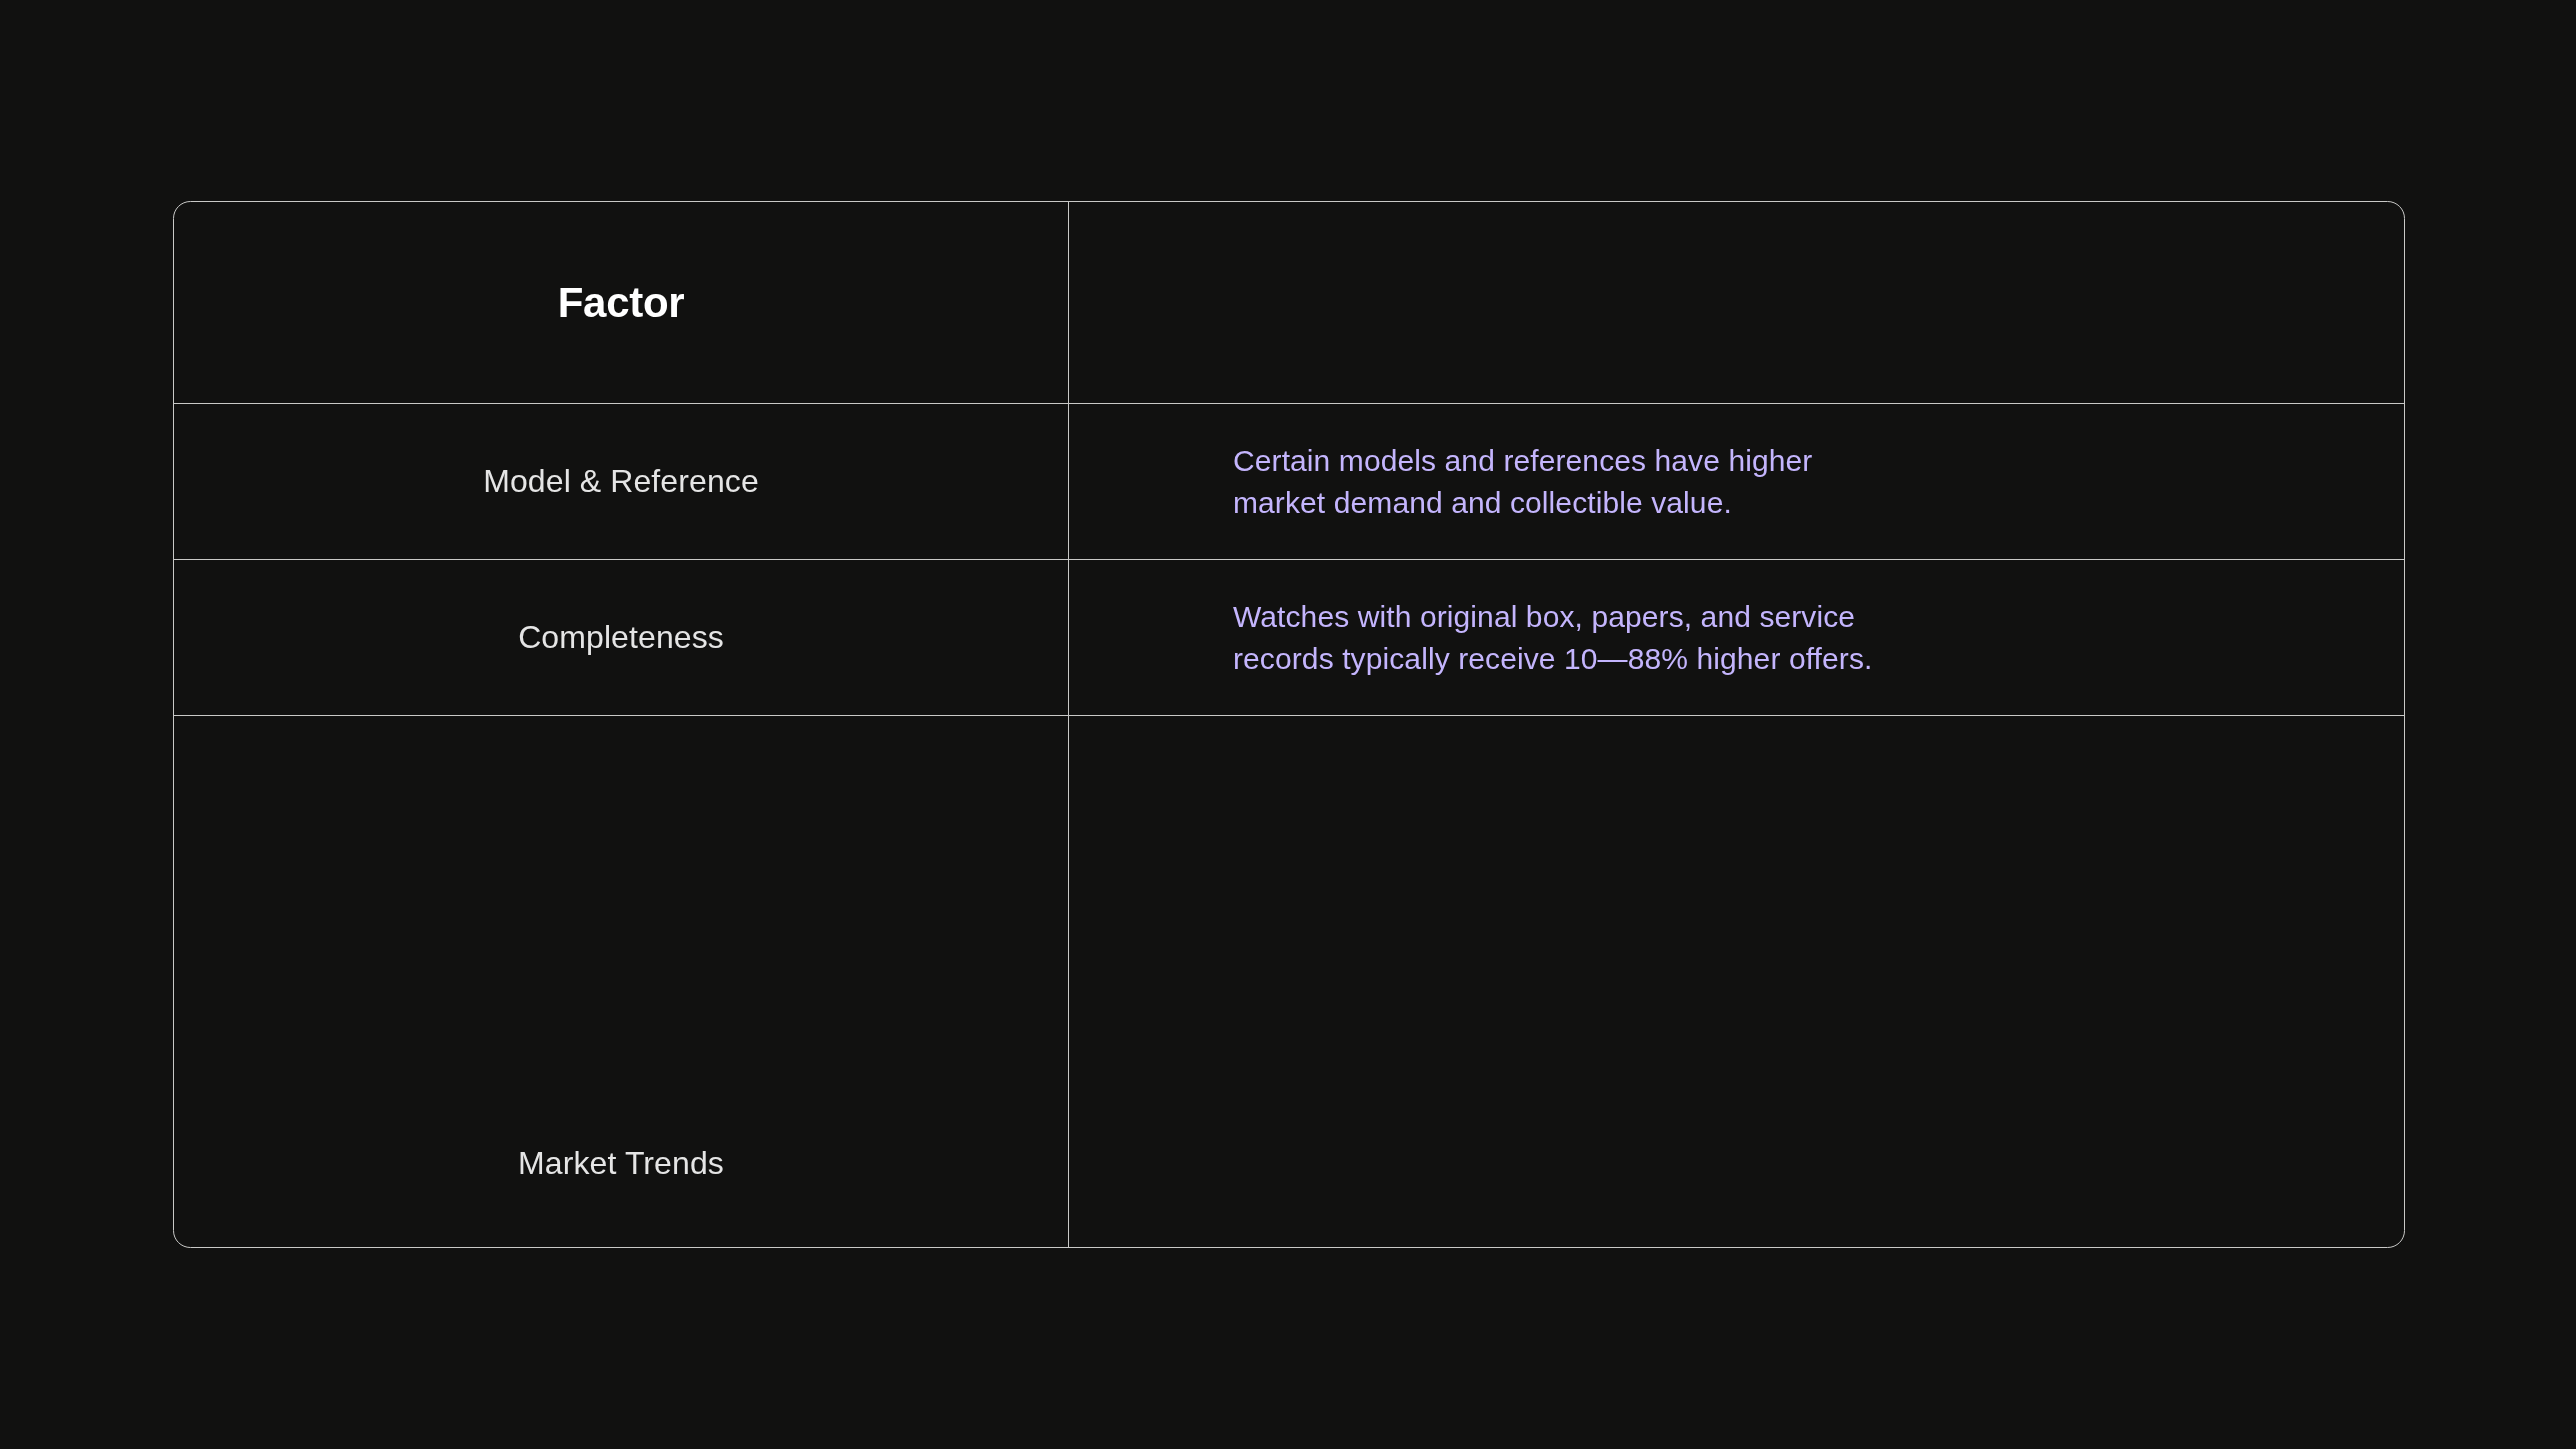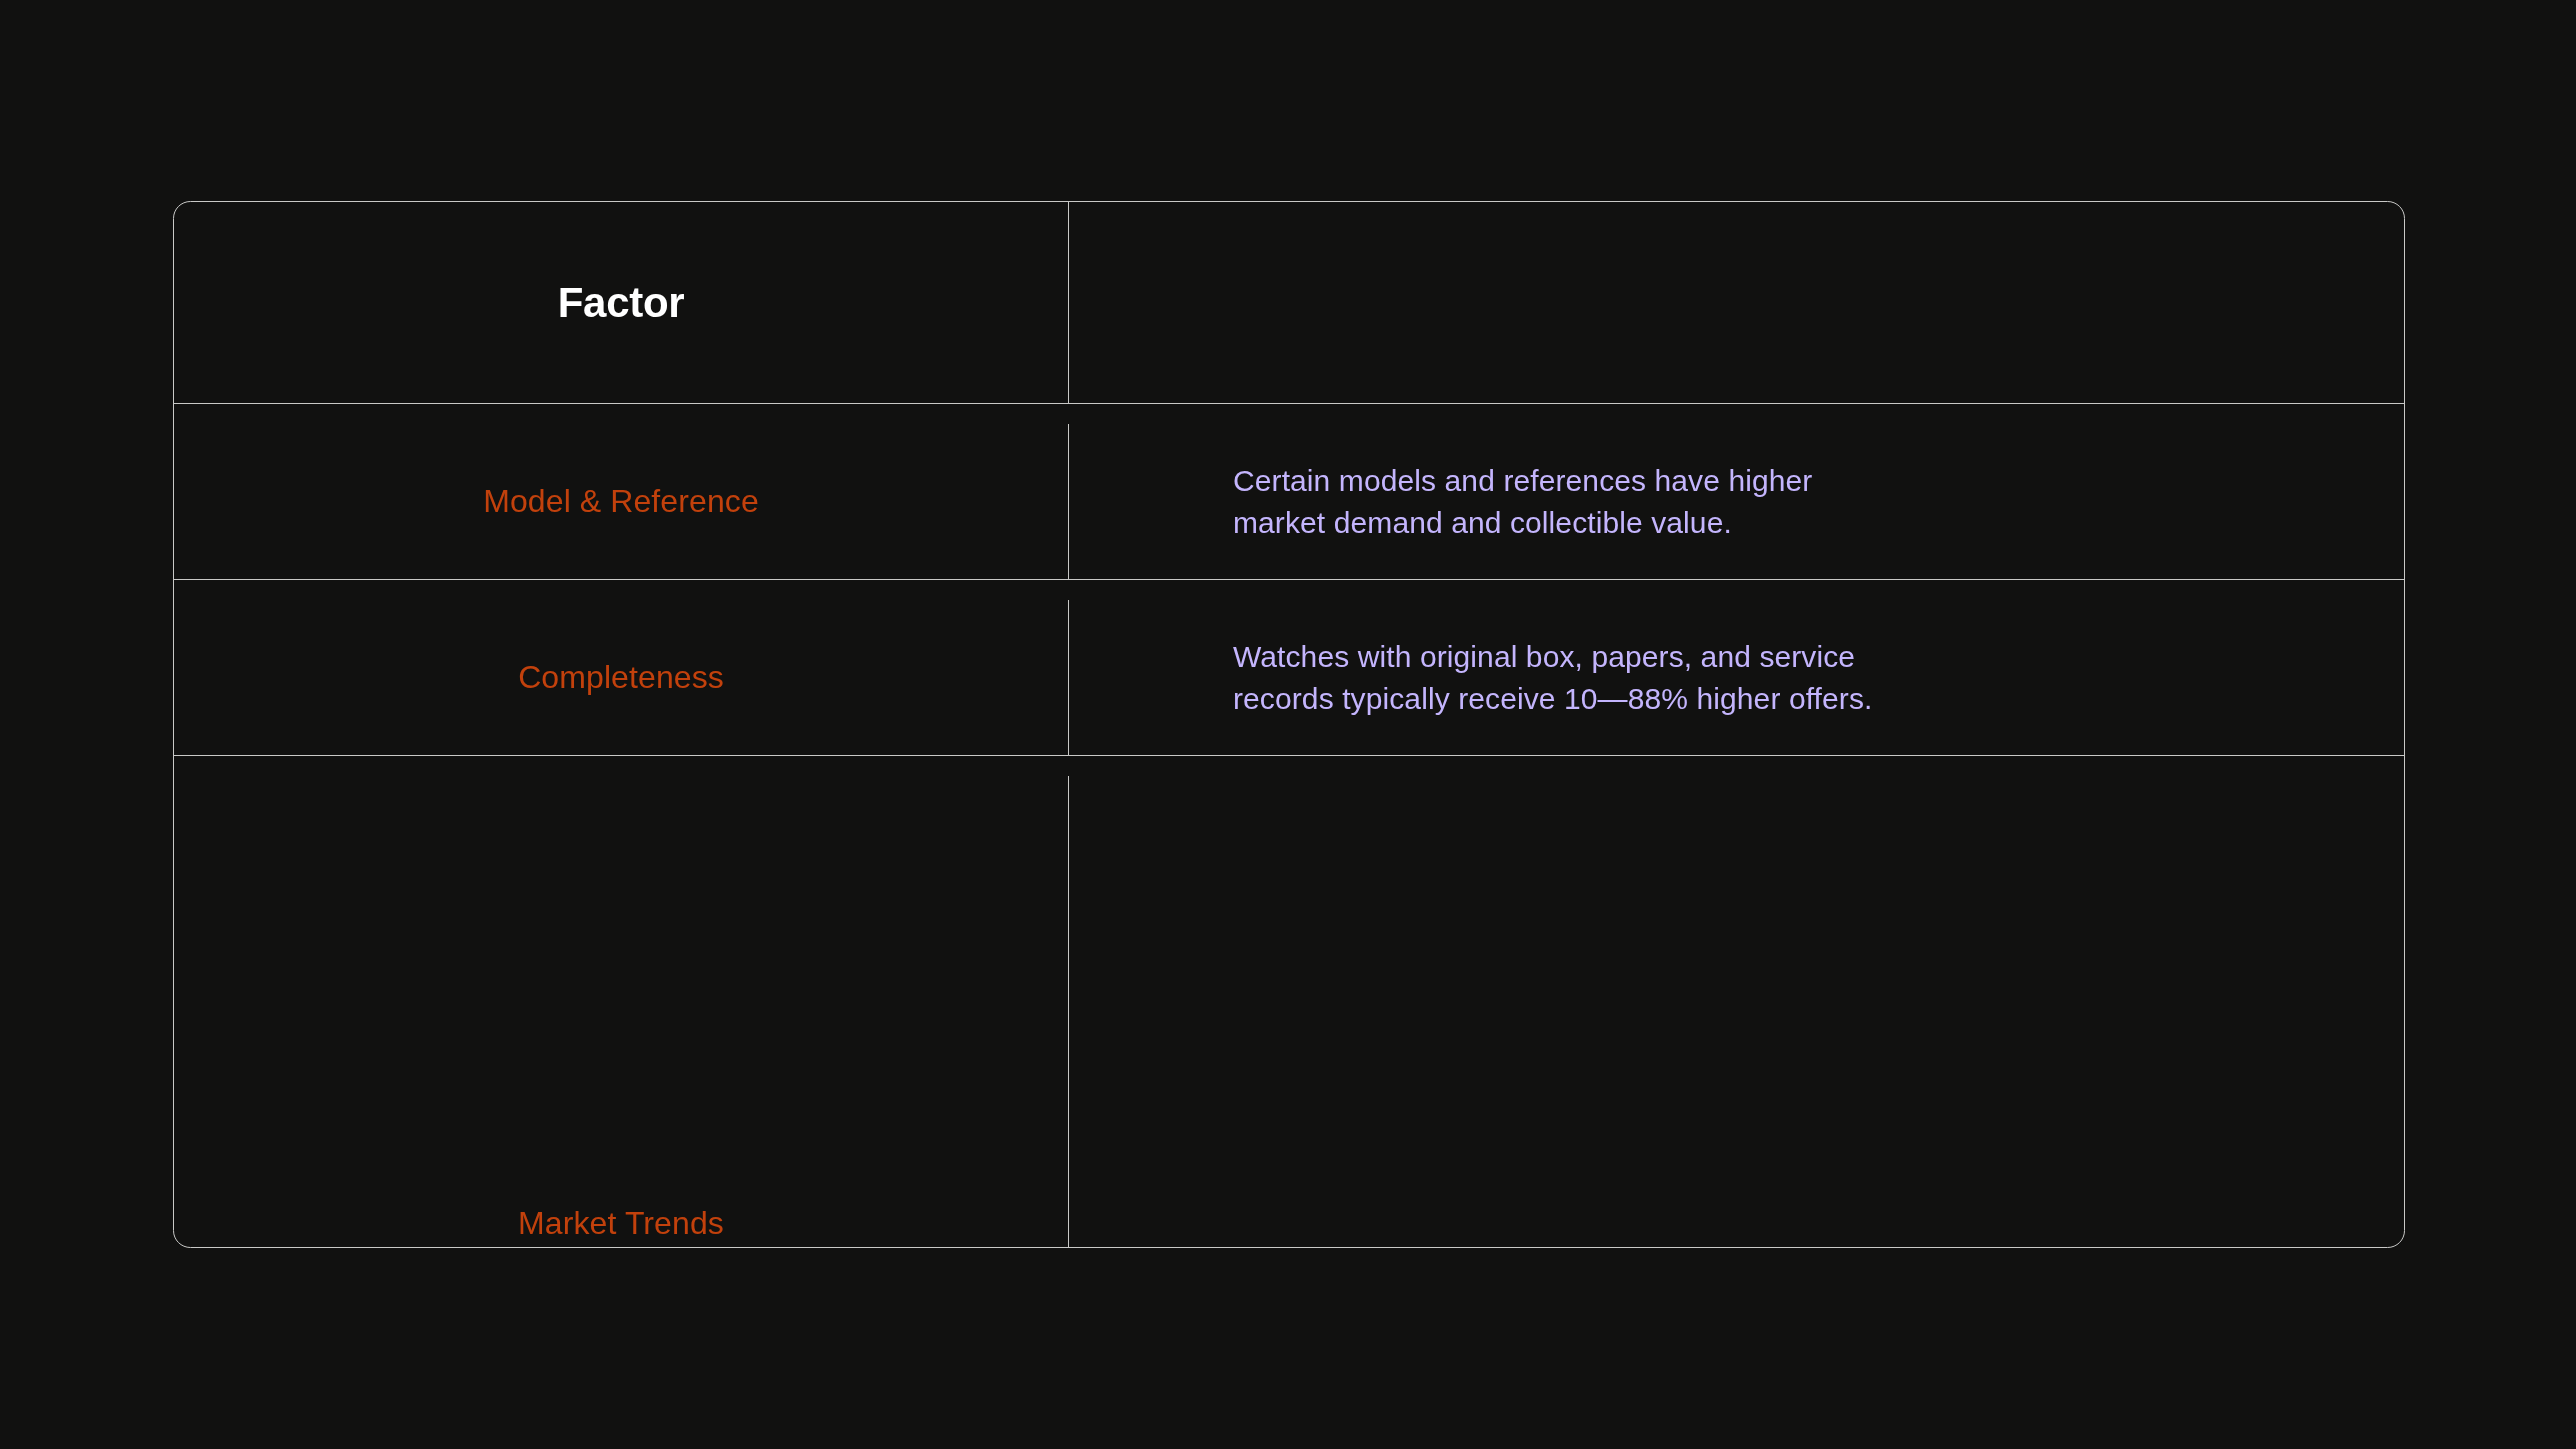--- a/index.html
+++ b/index.html
@@ -29,21 +29,20 @@
     top: 201px;
     width: 2232px;
     height: 1047px;
     box-sizing: border-box;
     border: 1.1px solid #c9c9c7;
     border-radius: 17.4px;
     overflow: hidden;
     display: flex;
     flex-direction: column;
     background: #111110;
-    gap: 20px;
   }
 
   .row {
     display: flex;
     width: 100%;
     box-sizing: border-box;
     position: relative;
   }
 
   .row--header {
@@ -90,21 +89,21 @@
     font-weight: 700;
     color: #ffffff;
     letter-spacing: -0.3px;
     line-height: 1;
     text-align: center;
   }
 
   .factor-text {
     font-size: 32px;
     font-weight: 300;
-    color: #c2410c;
+    color: #e5e5e5;
     letter-spacing: 0.1px;
     line-height: 1.2;
     text-align: center;
     white-space: nowrap;
   }
 
   .desc-text {
     font-size: 30px;
     font-weight: 300;
     color: #c4b5fd;

